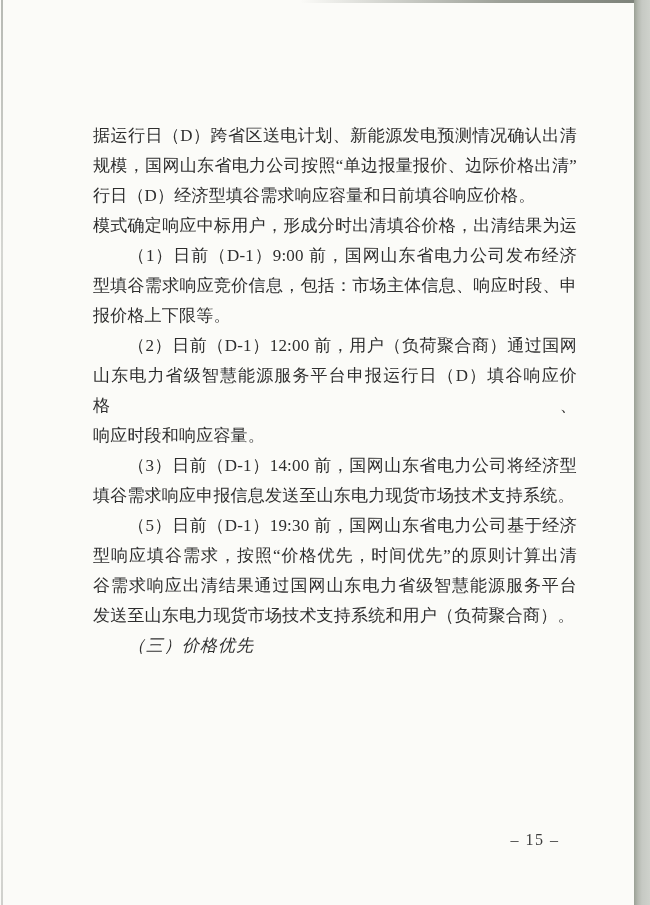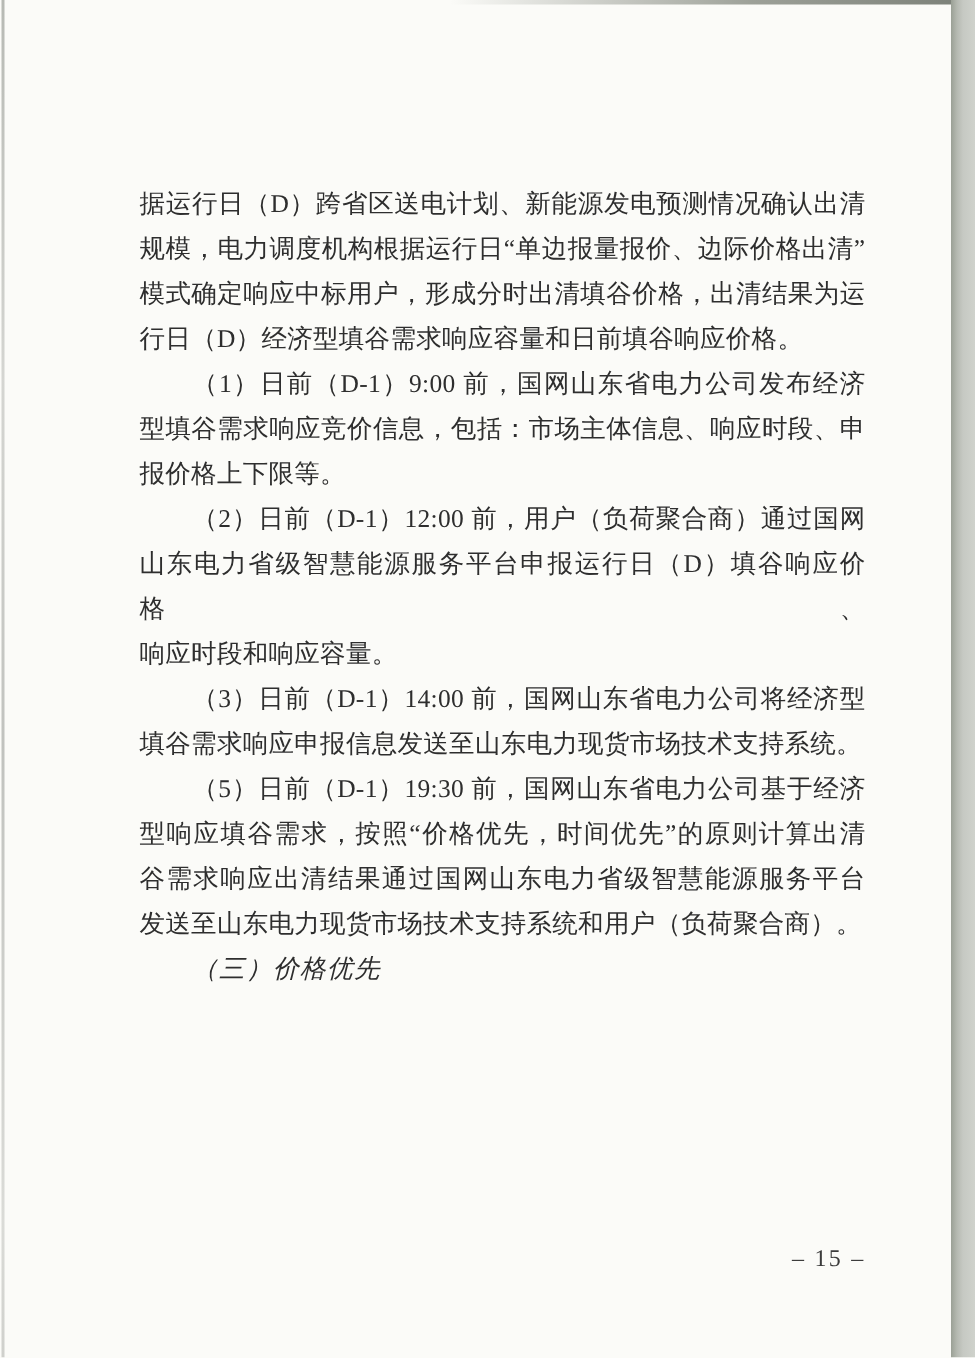--- a/index.html
+++ b/index.html
@@ -41,38 +41,38 @@
   }
   .line.end{text-align-last:left;}
   .line.indent{padding-left:35px;}
   .heading{
     font-style:italic;
     text-align-last:left;
     letter-spacing:1px;
   }
   .page-number{
     position:absolute;left:493px;top:831px;width:84px;
-    font-size:16px;color:#3c3c3c;text-align:right;
+    font-size:16px;color:#3c3c3c;text-align:center;
     letter-spacing:1.5px;
   }
 </style>
 </head>
 <body>
 
 <div class="scan-edge-left"></div>
 <div class="scan-edge-top"></div>
 <div class="scan-edge-right"></div>
 
 <div class="text-block">
   <div>
       <div>
         <div class="line">据运行日（D）跨省区送电计划、新能源发电预测情况确认出清</div>
-        <div class="line">规模，电力调度机构根据运行日“单边报量报价、边际价格出清”</div>
+        <div class="line">规模，国网山东省电力公司按照“单边报量报价、边际价格出清”</div>
+        <div class="line end">行日（D）经济型填谷需求响应容量和日前填谷响应价格。</div>
         <div class="line">模式确定响应中标用户，形成分时出清填谷价格，出清结果为运</div>
-        <div class="line end">行日（D）经济型填谷需求响应容量和日前填谷响应价格。</div>
       </div>
       <div>
         <div class="line indent">（1）日前（D-1）9:00 前，国网山东省电力公司发布经济</div>
         <div class="line">型填谷需求响应竞价信息，包括：市场主体信息、响应时段、申</div>
         <div class="line end">报价格上下限等。</div>
       </div>
       <div>
         <div class="line indent">（2）日前（D-1）12:00 前，用户（负荷聚合商）通过国网</div>
         <div class="line">山东电力省级智慧能源服务平台申报运行日（D）填谷响应价格、</div>
         <div class="line end">响应时段和响应容量。</div>

